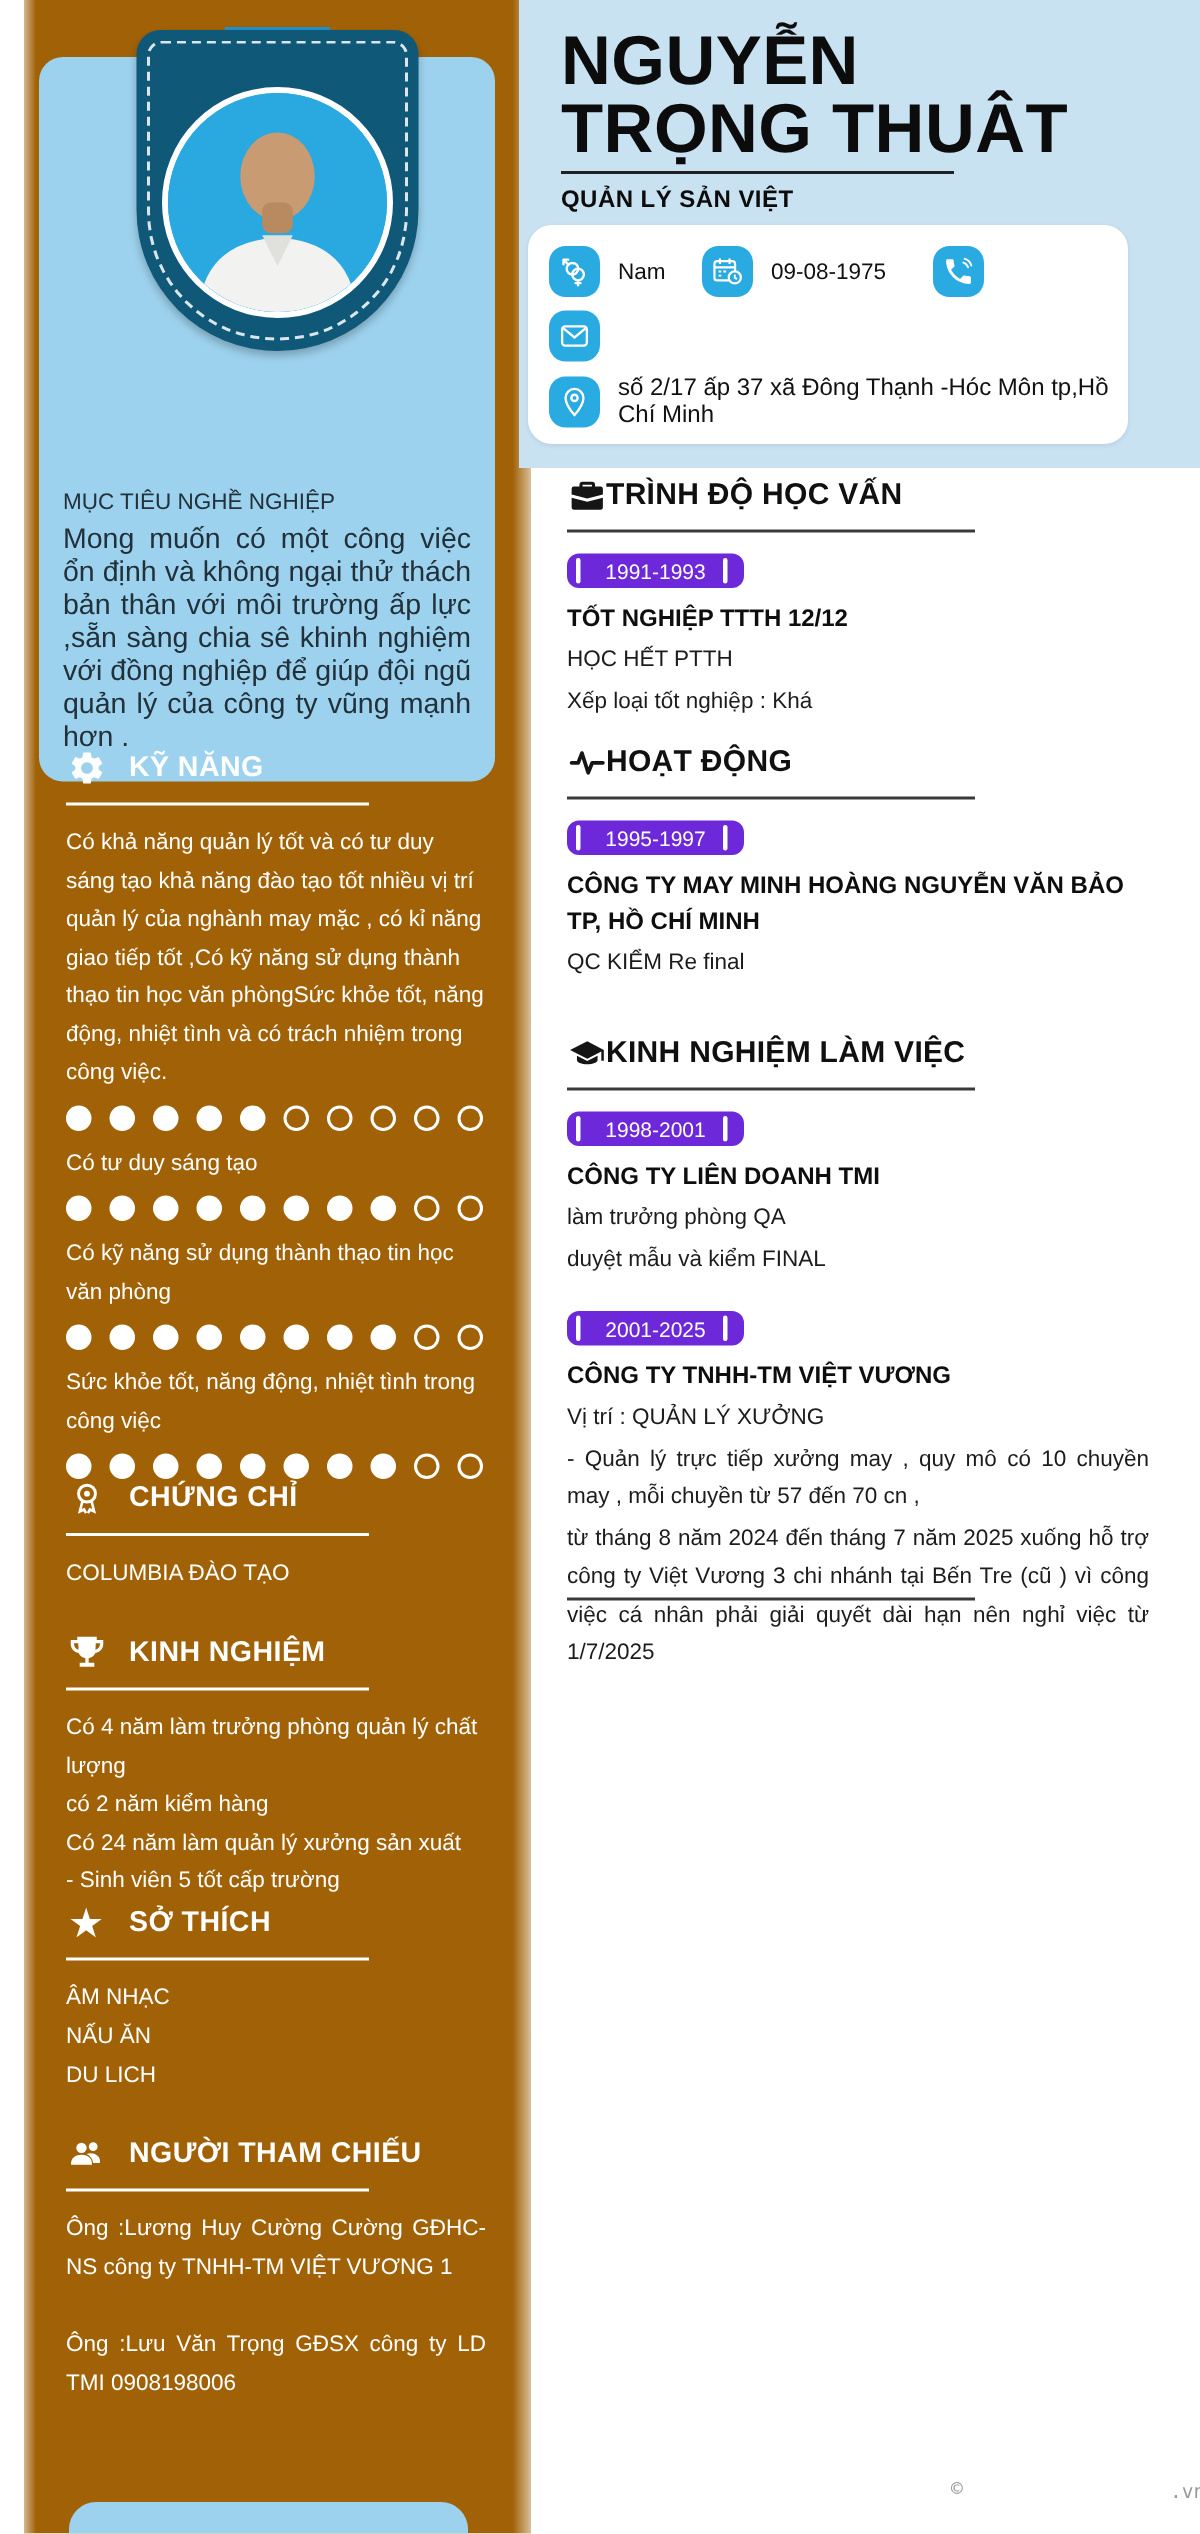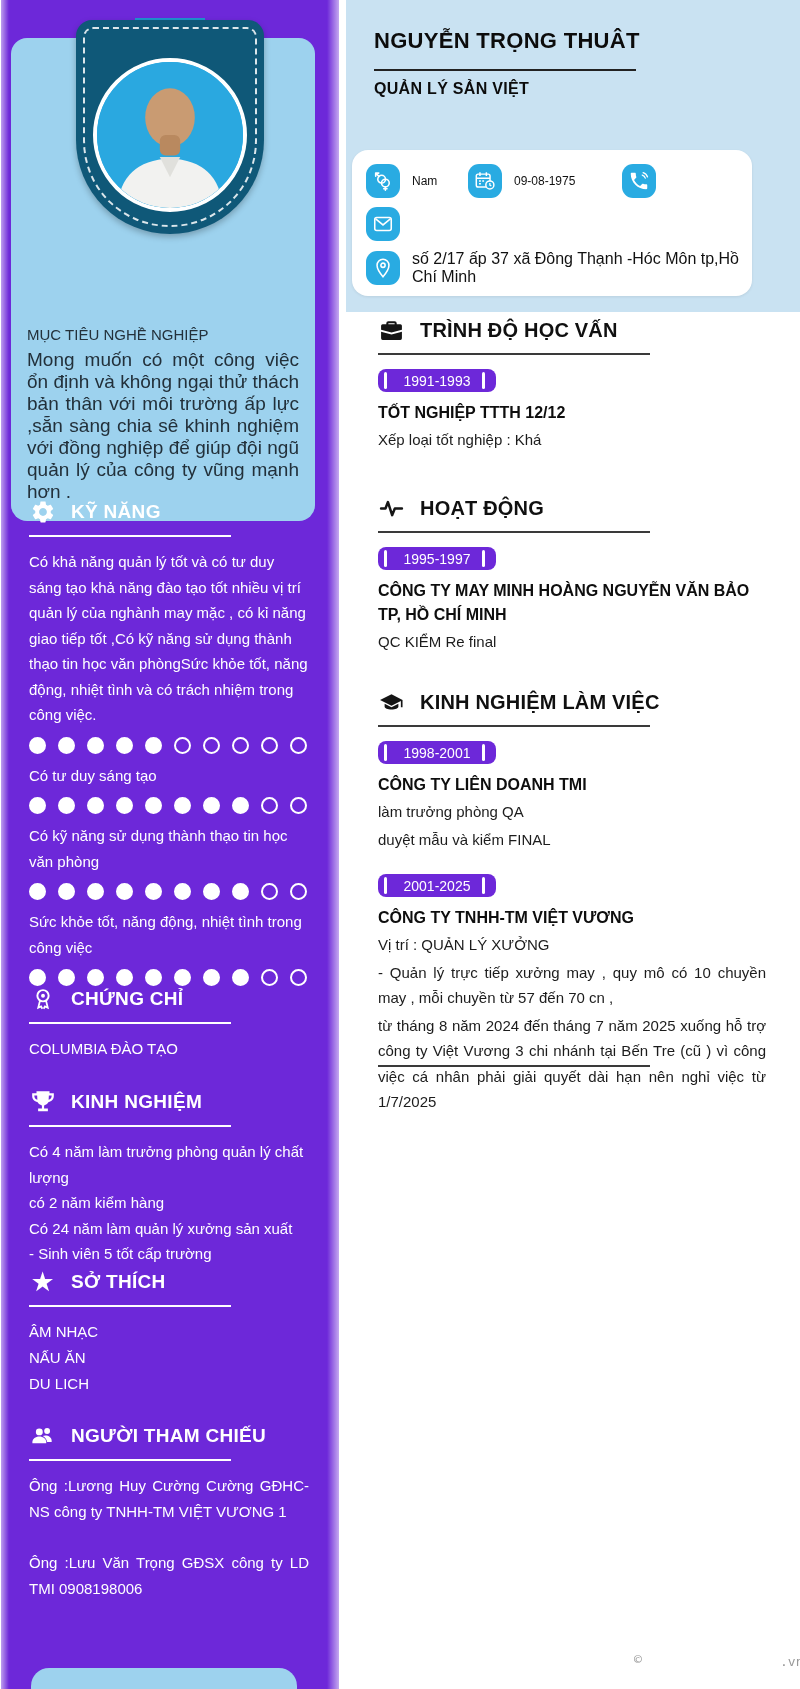--- a/index.html
+++ b/index.html
@@ -2,21 +2,21 @@
 <html><head>
 <meta charset="utf-8">
 <style>
   html,body{margin:0;padding:0;}
   body{
     width:800px;height:1689px;position:relative;background:#fff;overflow:hidden;
     font-family:"Liberation Sans","DejaVu Sans",sans-serif;
     -webkit-font-smoothing:antialiased;
   }
   
-  .sidebar{position:absolute;left:1px;top:0;width:338px;height:1689px;background:#6d28d9;}
+  .sidebar{position:absolute;left:16px;top:0;width:338px;height:1689px;background:#a16207;}
   .sidebar::before{content:"";position:absolute;left:0;top:0;bottom:0;width:8px;
     background:linear-gradient(90deg,rgba(255,255,255,.55),rgba(255,255,255,0));}
   .sidebar::after{content:"";position:absolute;right:0;top:0;bottom:0;width:12px;
     background:linear-gradient(270deg,rgba(255,255,255,.6),rgba(255,255,255,0));}
 
   .obj-card{position:absolute;left:10px;top:38px;width:272px;background:#9dd2ee;
     border-radius:16px;padding:288px 16px 18px 16px;}
   .obj-title{margin:0 0 6px 0;font-size:15px;font-weight:400;color:#23313b;}
   .obj-text{margin:0;font-size:19px;line-height:22px;color:#22303a;text-align:justify;}
 
@@ -46,38 +46,38 @@
   .dot.filled{background:#fff;}
   .hob-line{line-height:26px;}
   .ref{text-align:justify;line-height:25.5px;}
   .ref + .ref{margin-top:26px;}
   .bottom-card{position:absolute;left:30px;right:42px;top:1668px;height:21px;background:#9dd2ee;
     border-radius:18px 18px 0 0;}
 
   
   .top-band{position:absolute;left:346px;top:0;width:454px;height:312px;background:#c9e2f2;}
   .name-block{position:absolute;left:374px;top:18px;width:360px;}
-  .name-block h1{margin:0;font-size:22px;line-height:45px;font-weight:bold;color:#0c0c0c;letter-spacing:.3px;}
+  .name-block h1{margin:0;font-size:46px;line-height:45px;font-weight:bold;color:#0c0c0c;letter-spacing:.3px;}
   .name-rule{width:262px;height:2px;background:#222;margin-top:6px;}
   .job-title{margin:9px 0 0 0;font-size:16px;font-weight:bold;color:#0c0c0c;letter-spacing:.3px;}
 
   .contact-card{position:absolute;left:352px;top:150px;width:400px;height:146px;background:#fff;
     border-radius:16px;box-shadow:0 1px 3px rgba(0,0,0,.08);padding:14px 0 0 14px;box-sizing:border-box;}
   .c-row{display:flex;align-items:center;gap:12px;margin-bottom:9px;}
   .c-icon{width:34px;height:34px;border-radius:11px;background:#29abe2;display:flex;
     align-items:center;justify-content:center;flex:0 0 34px;}
   .c-icon svg{width:22px;height:22px;}
-  .c-text{font-size:12px;color:#111;}
+  .c-text{font-size:15px;color:#111;}
   .w-gender{width:44px;}
   .w-date{width:96px;}
   .addr{font-size:16px;}
 
   
   .r-section{position:absolute;left:378px;width:388px;}
-  .r-head{display:flex;align-items:center;gap:16px;}
+  .r-head{display:flex;align-items:center;}
   .r-head h3{margin:0;font-size:20px;font-weight:bold;color:#101010;line-height:28px;letter-spacing:.2px;}
   .r-icon{width:26px;height:26px;display:flex;align-items:center;justify-content:center;flex:0 0 26px;}
   .r-icon svg{width:25px;height:25px;}
   .r-rule{height:2px;background:#3a3a3a;width:272px;margin-top:9px;}
   .entry{margin-top:14px;}
   .entry + .entry{margin-top:22px;}
   .period-badge{position:relative;display:flex;align-items:center;justify-content:center;
     width:118px;height:23px;background:#6d28d9;border-radius:8px;color:#fff;font-size:14px;}
   .period-badge::before{content:"";position:absolute;left:6px;top:3px;bottom:3px;width:3px;background:#fff;border-radius:2px;}
   .period-badge::after{content:"";position:absolute;right:11px;top:3px;bottom:3px;width:3px;background:#fff;border-radius:2px;}
@@ -315,20 +315,21 @@
     </span>
     <h3>TRÌNH ĐỘ HỌC VẤN</h3>
   </div>
   <div class="r-rule"></div>
   <div>
       <div class="entry">
         <div class="period-badge">
           <span>1991-1993</span>
         </div>
         <h4 class="entry-heading">TỐT NGHIỆP TTTH 12/12</h4>
+        <p class="entry-line">HỌC HẾT PTTH</p>
         <p class="entry-line">Xếp loại tốt nghiệp : Khá</p>
       </div>
     </div>
 </section>
 
 <section class="r-section" style="top:494px">
   <div class="r-head">
     <span class="r-icon">
       <svg viewBox="0 0 24 24" fill="none" stroke="#151515" stroke-width="2.4" stroke-linecap="round" stroke-linejoin="round">
         <path d="M2 12h4.2l2.4-6.2 4 12.6 2.6-6.4H22"></path>

